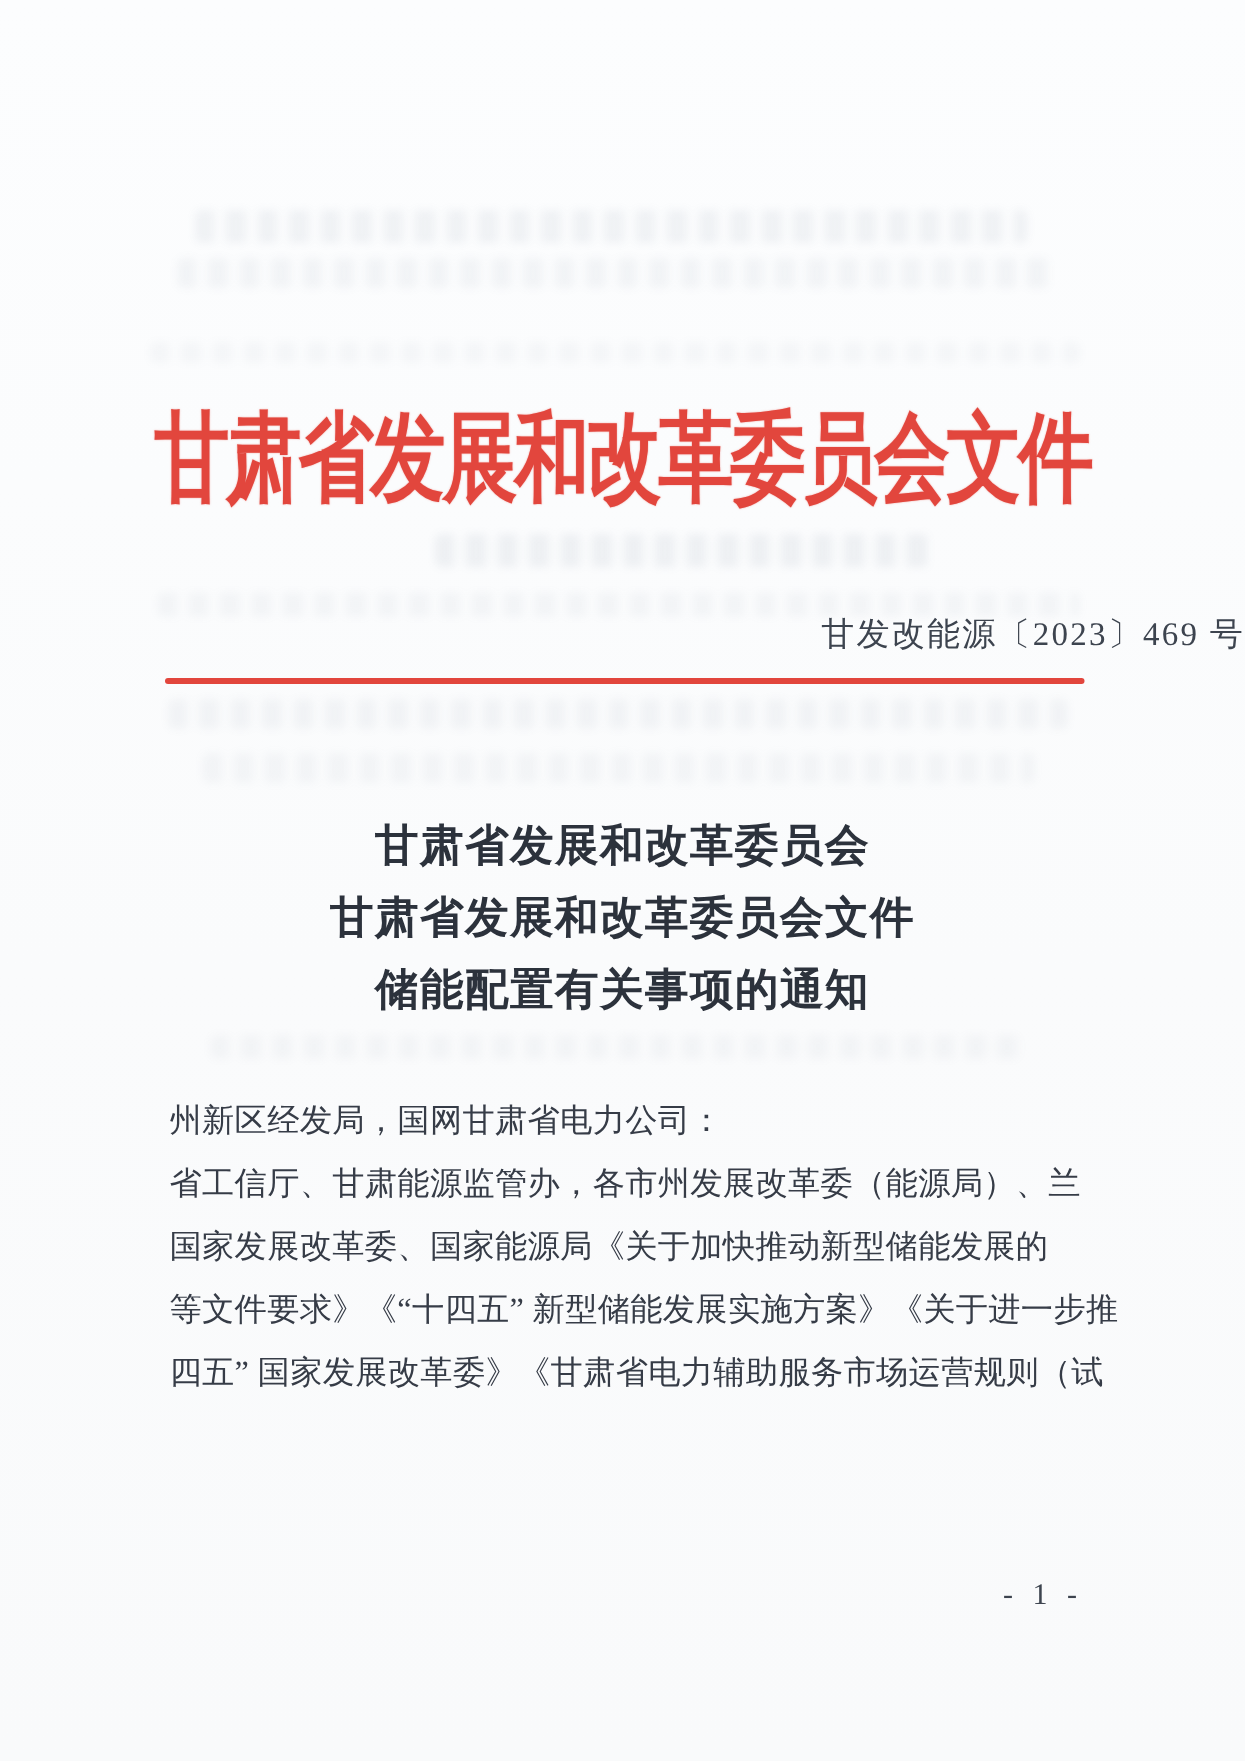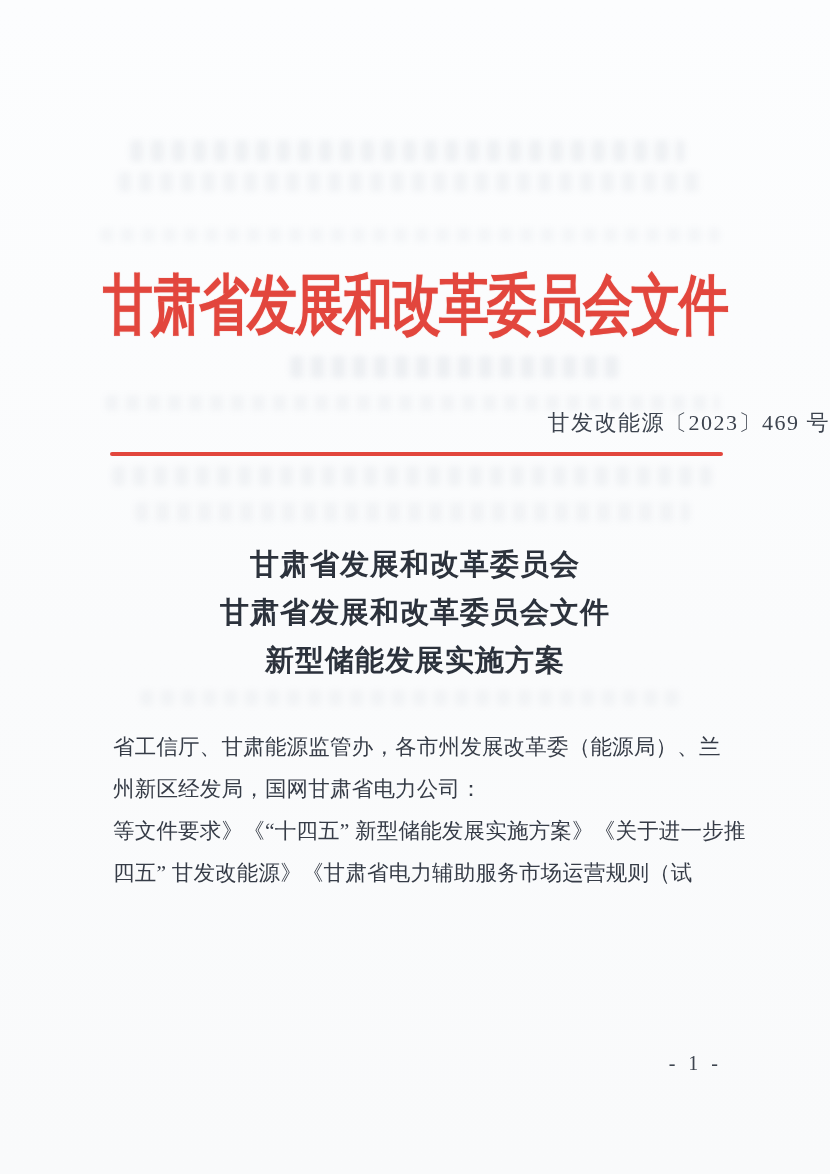--- a/index.html
+++ b/index.html
@@ -127,25 +127,26 @@
 
   <div class="red-banner">甘肃省发展和改革委员会文件</div>
 
   <div class="doc-number">甘发改能源〔2023〕469 号</div>
 
   <div class="red-rule"></div>
 
   <div class="doc-title">
     <div>甘肃省发展和改革委员会</div>
     <div>甘肃省发展和改革委员会文件</div>
-    <div>新型储能发展实施方案</div>
+    <div>储能配置有关事项的通知</div>
   </div>
 
   <div class="body-text">
+    <div class="line">州新区经发局，国网甘肃省电力公司：</div>
     <div class="line">省工信厅、甘肃能源监管办，各市州发展改革委（能源局）、兰</div>
-    <div class="line">州新区经发局，国网甘肃省电力公司：</div>
+    <div class="line">国家发展改革委、国家能源局《关于加快推动新型储能发展的</div>
     <div class="line">等文件要求》《“十四五” 新型储能发展实施方案》《关于进一步推</div>
-    <div class="line">四五” 甘发改能源》《甘肃省电力辅助服务市场运营规则（试</div>
+    <div class="line">四五” 国家发展改革委》《甘肃省电力辅助服务市场运营规则（试</div>
   </div>
 
   <div class="page-number">- 1 -</div>
 
 </div>
 
 </body></html>

